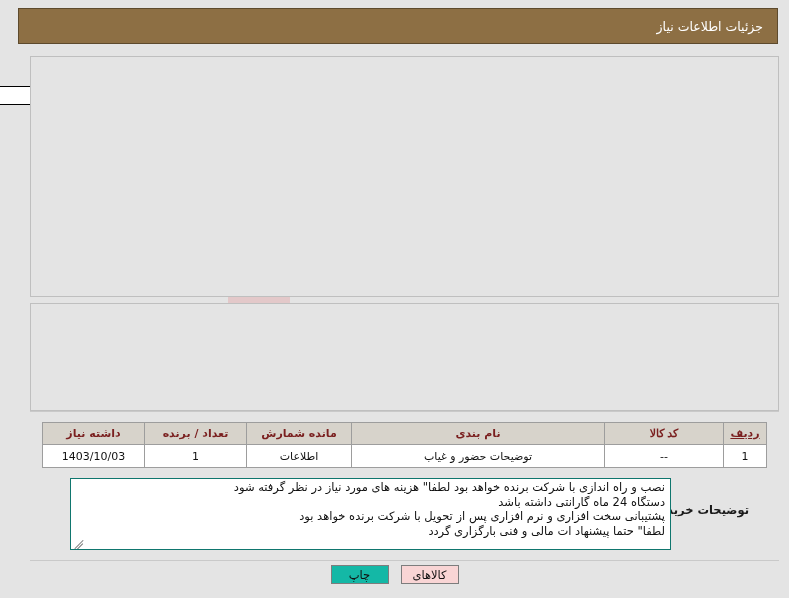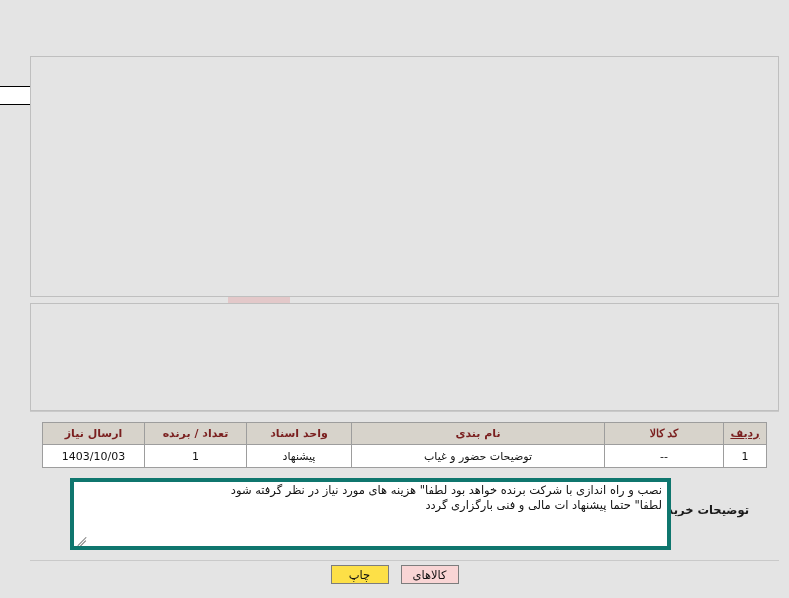--- a/index.html
+++ b/index.html
@@ -169,21 +169,21 @@
     box-sizing: border-box;
     margin-left: 6px;
     flex: none;
   }
 
   
   .ta-wrap {
     position: absolute;
     box-sizing: border-box;
     background: #ffffff;
-    border: 4px solid #0f766e;
+    border: 1px solid #0f766e;
     display: flex;
     direction: rtl;
     overflow: hidden;
   }
   .ta-body {
     flex: 1;
     padding: 1px 5px 0 2px;
     font-size: 11.5px;
     line-height: 14.5px;
     color: #111;
@@ -299,37 +299,40 @@
     height: 19px;
     font-size: 11.5px;
     border: 1px solid #7d7d7d;
     display: flex;
     align-items: center;
     justify-content: center;
     cursor: pointer;
     color: #111;
     padding: 0 10px;
   }
-  .btn-print  { background: #fde047; }
+  .btn-print  { background: #14b8a6; }
   .btn-back   { background: #f9d5d5; }
 
   .hr-line {
     position: absolute;
     left: 30px;
     width: 749px;
     height: 1px;
     background: #c9c9c9;
     z-index: 1;
   }
 </style>
 </head>
 <body>
 
 <div class="page">
 
+  <div class="titlebar">
+    <span class="titlebar-text">جزئیات اطلاعات نیاز</span>
+  </div>
 
   <div class="watermark">
     <span class="watermark-text">AriaTender.net</span>
   </div>
   <div class="watermark-mark"></div>
 
   <div class="panel panel-top"></div>
 
   <div class="row" style="right:40px; top:64px;">
     <span class="lbl" style="width:120px;">شماره نیاز:</span>
@@ -447,44 +450,46 @@
   </div>
 
   <div class="hr-line" style="top:411px;"></div>
 
   <table class="items">
     <thead>
       <tr>
         <th style="width:34px;text-decoration:underline;">ردیف</th>
         <th style="width:110px;font-family:Liberation Serif, serif;">کد کالا</th>
         <th>نام بندی</th>
-        <th style="width:96px;">واحد اسناد</th>
+        <th style="width:96px;">مانده شمارش</th>
         <th style="width:93px;">تعداد / برنده</th>
-        <th style="width:93px;">ارسال نیاز</th>
+        <th style="width:93px;">داشته نیاز</th>
       </tr>
     </thead>
     <tbody>
       <tr>
         <td class="ltr">1</td>
         <td>--</td>
         <td>توضیحات حضور و غیاب</td>
-        <td>پیشنهاد</td>
+        <td>اطلاعات</td>
         <td class="ltr">1</td>
         <td class="ltr">1403/10/03</td>
       </tr>
     </tbody>
   </table>
 
   <div class="row" style="right:40px; top:503px;">
     <span class="lbl" style="font-weight:bold;">توضیحات خریدار:</span>
   </div>
 
   <div class="ta-wrap" style="right:118px; top:478px; width:601px; height:72px;">
     <div class="ta-body">
       <div class="ta-line">نصب و راه اندازی با شرکت برنده خواهد بود لطفا" هزینه های مورد نیاز در نظر گرفته شود</div>
+      <div class="ta-line">دستگاه 24 ماه گارانتی داشته باشد</div>
+      <div class="ta-line">پشتیبانی سخت افزاری و نرم افزاری پس از تحویل با شرکت برنده خواهد بود</div>
       <div class="ta-line">لطفا" حتما پیشنهاد ات مالی و فنی بارگزاری گردد</div>
     </div>
     <div class="scrollbar" style="background:transparent; border-left:none; justify-content:flex-end;">
       <div class="sb-grip">
           <i></i>
           <i></i>
         </div>
     </div>
   </div>
 

